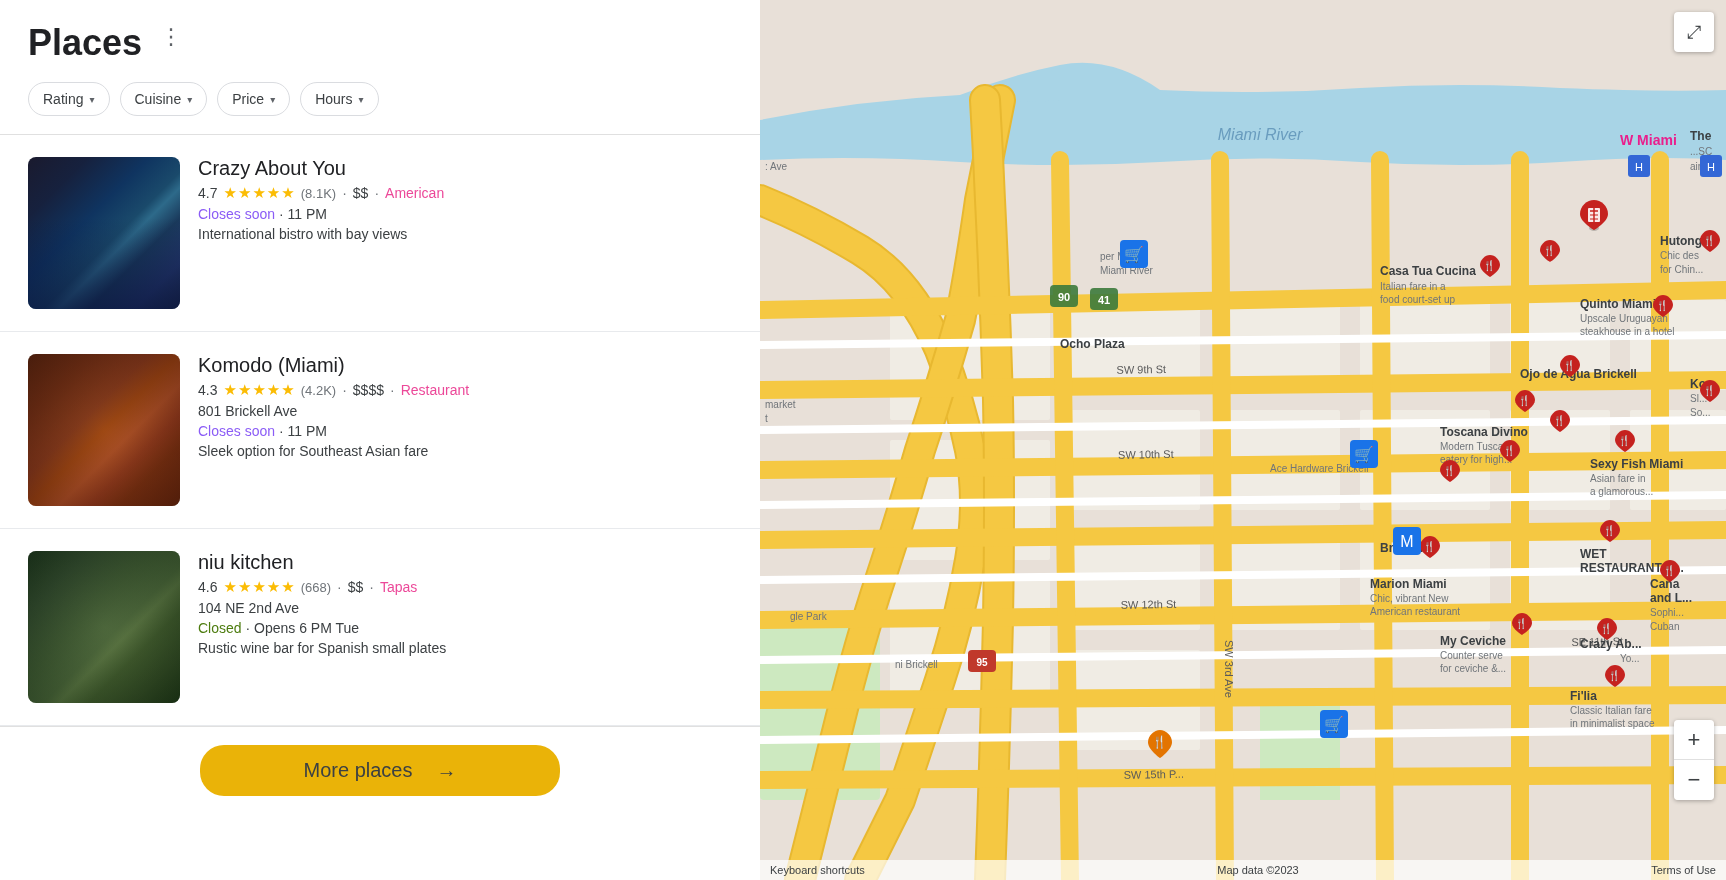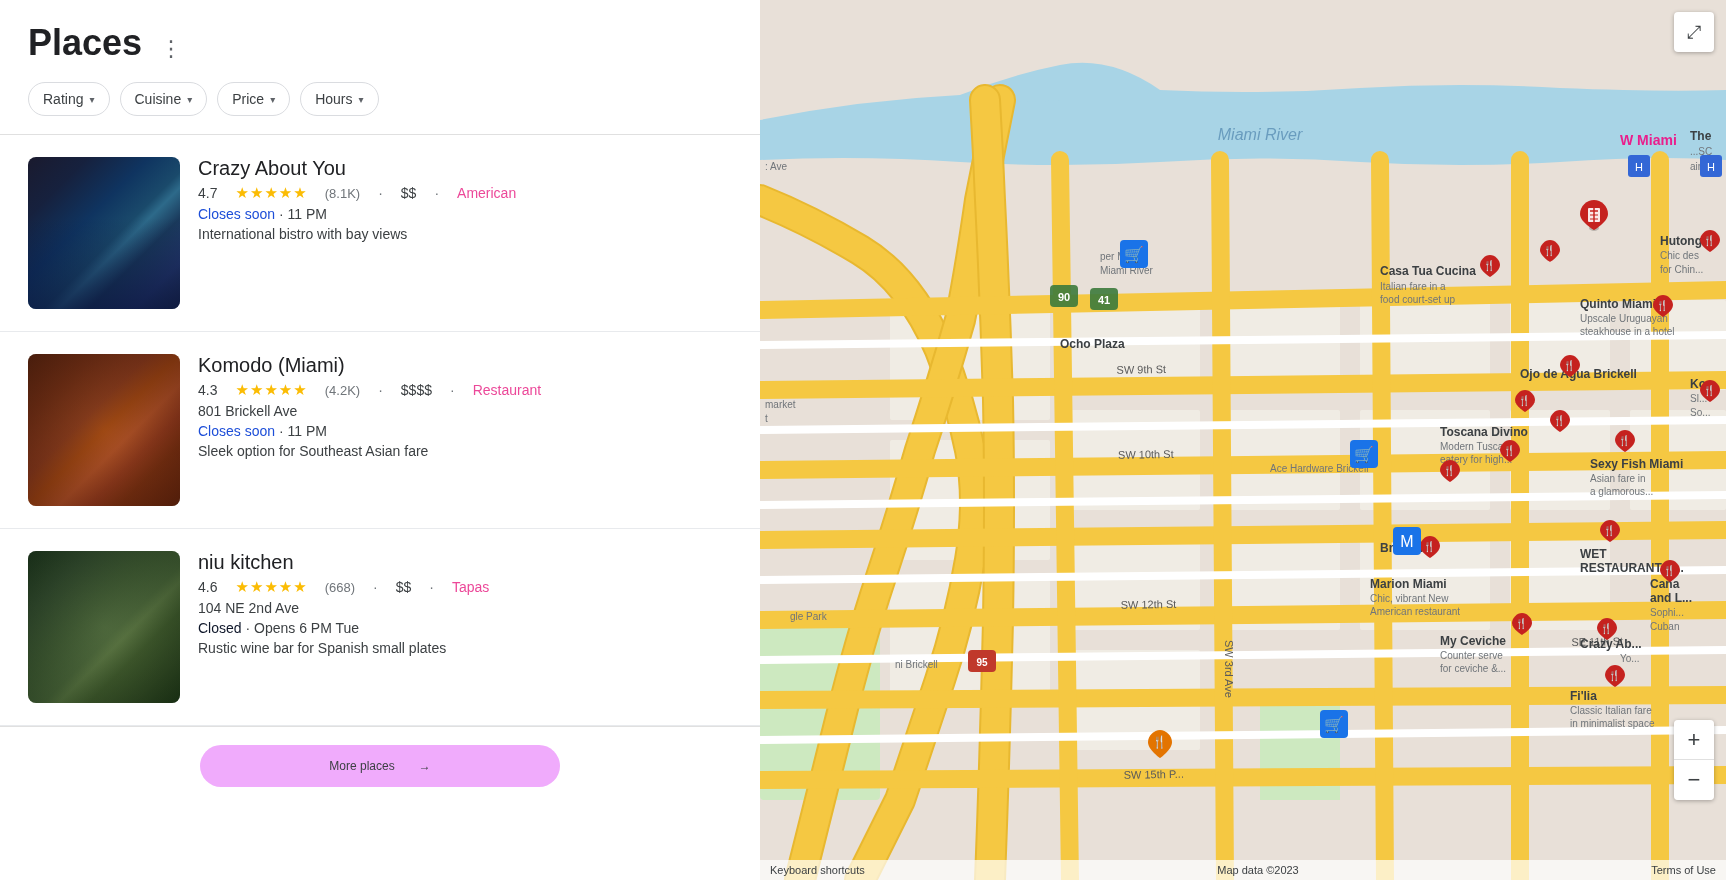--- a/index.html
+++ b/index.html
@@ -12,21 +12,21 @@
       background: #fff;
       display: flex;
       flex-direction: column;
       padding: 0;
       overflow-y: auto;
     }
 
     
     .header {
       display: flex;
-      align-items: flex-end;
+      align-items: flex-start;
       padding: 22px 28px 18px 28px;
       gap: 14px;
     }
     .header-title {
       font-size: 36px;
       font-weight: 600;
       color: #202124;
     }
     .more-options-btn {
       background: none;
@@ -138,21 +138,21 @@
       gap: 4px;
     }
     .place-name {
       font-size: 20px;
       font-weight: 500;
       color: #202124;
     }
     .place-rating-row {
       display: flex;
       align-items: center;
-      gap: 18px;
+      gap: 6px;
       font-size: 14px;
       color: #3c4043;
     }
     .rating-number {
       font-size: 14px;
       font-weight: 500;
       color: #3c4043;
     }
     .stars {
       display: flex;
@@ -183,48 +183,48 @@
       font-size: 14px;
     }
     .place-address {
       font-size: 14px;
       color: #3c4043;
     }
     .place-hours {
       font-size: 14px;
     }
     .hours-orange {
-      color: #1d4ed8;
+      color: #8b5cf6;
     }
     .hours-red {
-      color: #0f172a;
+      color: #4d7c0f;
     }
     .hours-time {
       color: #3c4043;
     }
     .place-desc {
       font-size: 14px;
       color: #3c4043;
     }
 
     
     .more-places-container {
       padding: 18px 28px 28px 28px;
       display: flex;
       justify-content: center;
     }
     .more-places-btn {
       display: flex;
       align-items: center;
       gap: 24px;
-      background: #f0abfc;
+      background: #eab308;
       border: none;
       border-radius: 24px;
       padding: 14px 40px;
-      font-size: 12px;
+      font-size: 20px;
       color: #3c4043;
       cursor: pointer;
       font-family: inherit;
       font-weight: 500;
       min-width: 360px;
       justify-content: center;
     }
 
     
     .right-panel {

